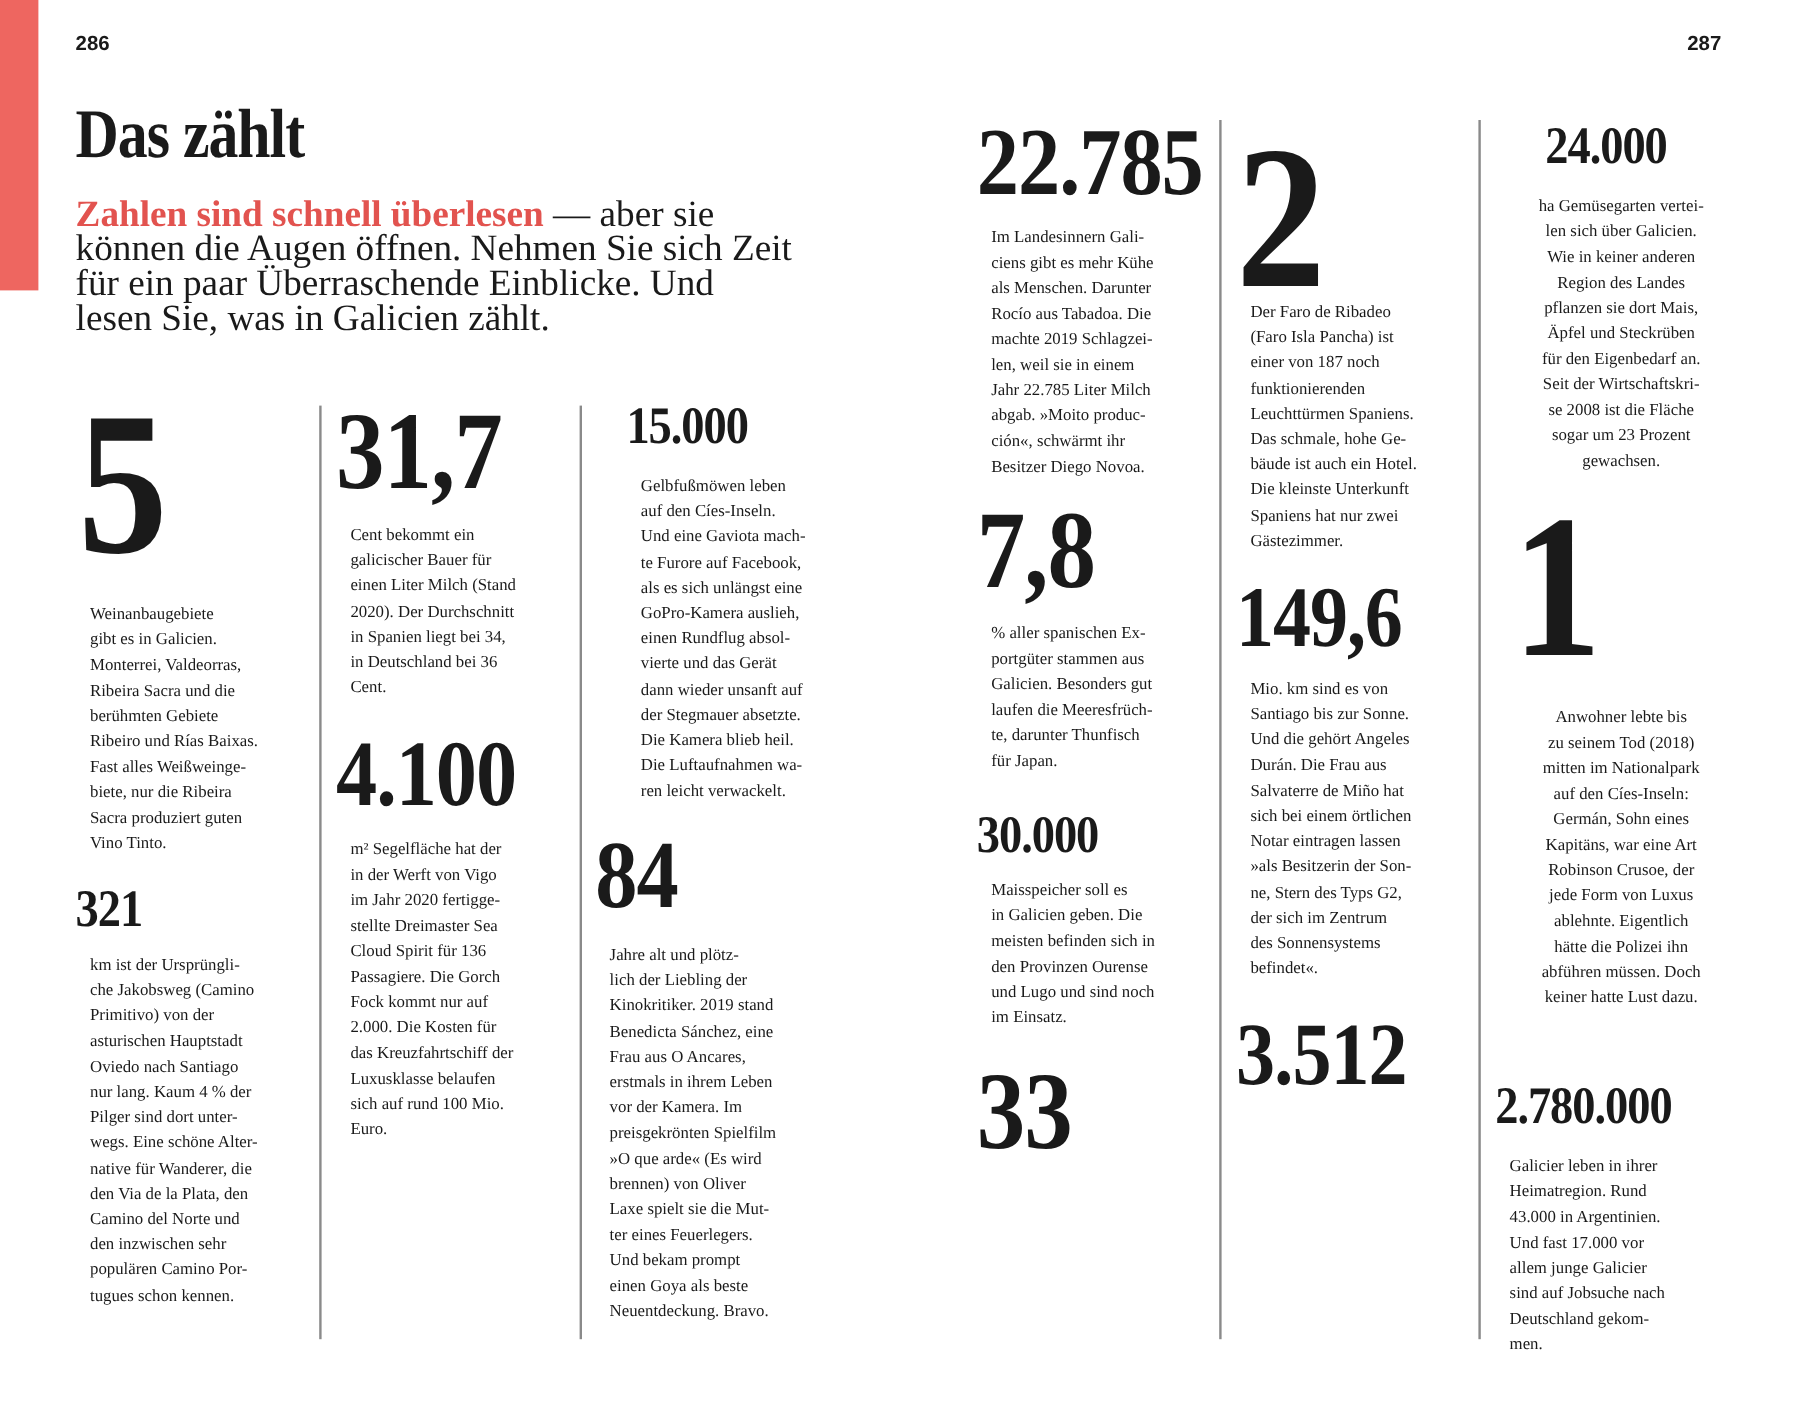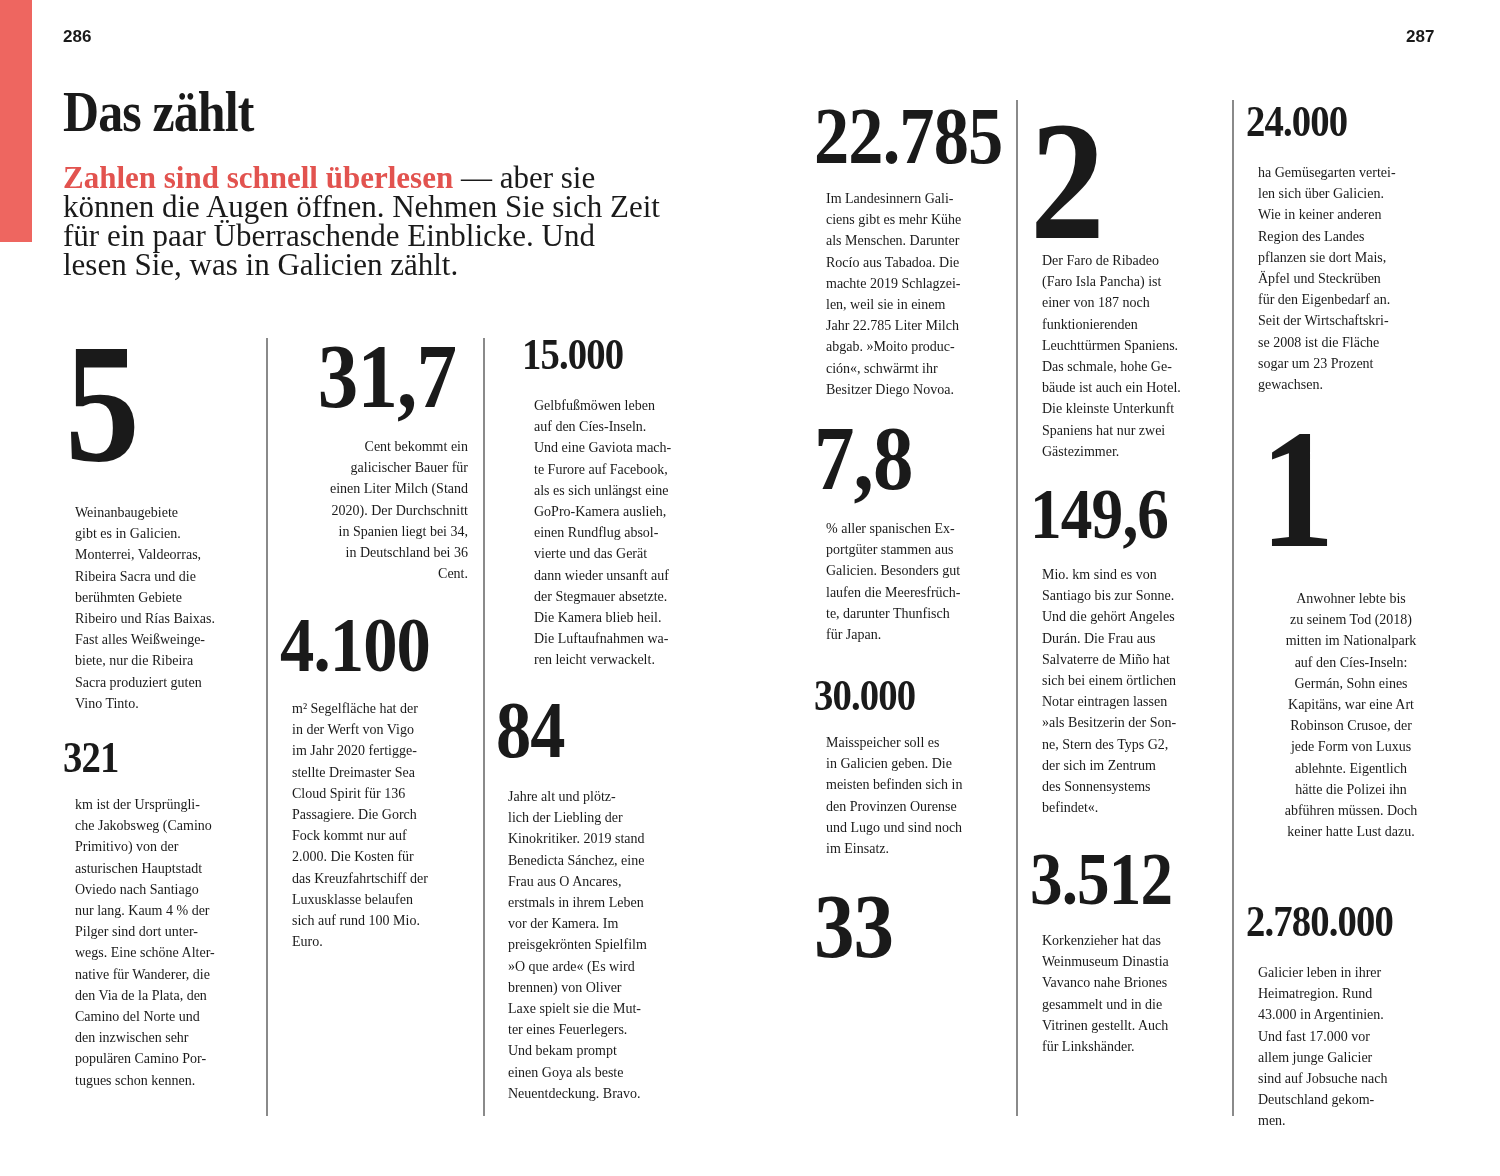--- a/index.html
+++ b/index.html
@@ -60,21 +60,21 @@
 Pilger sind dort unter-
 wegs. Eine schöne Alter-
 native für Wanderer, die
 den Via de la Plata, den
 Camino del Norte und
 den inzwischen sehr
 populären Camino Por-
 tugues schon kennen.</p>
 </div>
 
-<div class="col" style="left:280px; top:330px; width:200px;text-align:right;">
+<div class="col" style="left:280px; top:330px; width:200px;">
   <span class="num l">31,7</span>
   <p class="txt" style="margin-top:14px;">Cent bekommt ein
 galicischer Bauer für
 einen Liter Milch (Stand
 2020). Der Durchschnitt
 in Spanien liegt bei 34,
 in Deutschland bei 36
 Cent.</p>
 </div>
 <div class="col" style="left:280px; top:606px; width:200px;">
@@ -186,29 +186,23 @@
 sich bei einem örtlichen
 Notar eintragen lassen
 »als Besitzerin der Son-
 ne, Stern des Typs G2,
 der sich im Zentrum
 des Sonnensystems
 befindet«.</p>
 </div>
 <div class="col" style="left:1030px; top:842px; width:200px;">
   <span class="num l" style="font-size:74px;">3.512</span>
-  <p class="txt" style="margin-top:14px;">Korkenzieher hat das
-Weinmuseum Dinastia
-Vavanco nahe Briones
-gesammelt und in die
-Vitrinen gestellt. Auch
-für Linkshänder.</p>
-</div>
-
-<div class="col" style="left:1246px; top:100px; width:210px;">
+</div>
+
+<div class="col" style="left:1246px; top:100px; width:210px;text-align:center;">
   <span class="num m">24.000</span>
   <p class="txt" style="margin-top:18px;">ha Gemüsegarten vertei-
 len sich über Galicien.
 Wie in keiner anderen
 Region des Landes
 pflanzen sie dort Mais,
 Äpfel und Steckrüben
 für den Eigenbedarf an.
 Seit der Wirtschaftskri-
 se 2008 ist die Fläche

